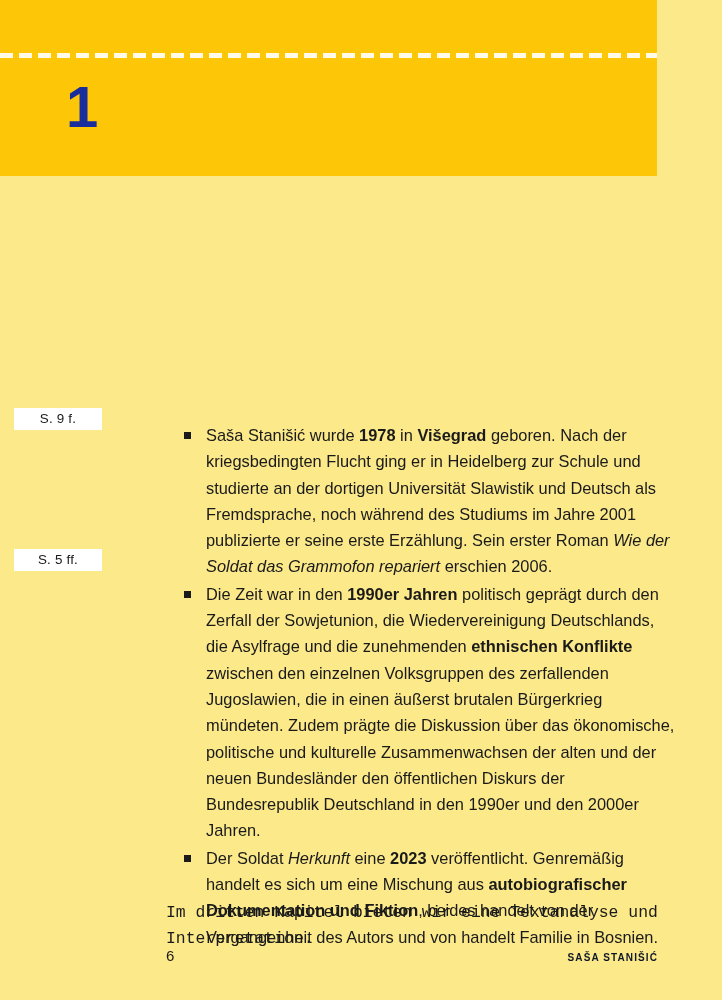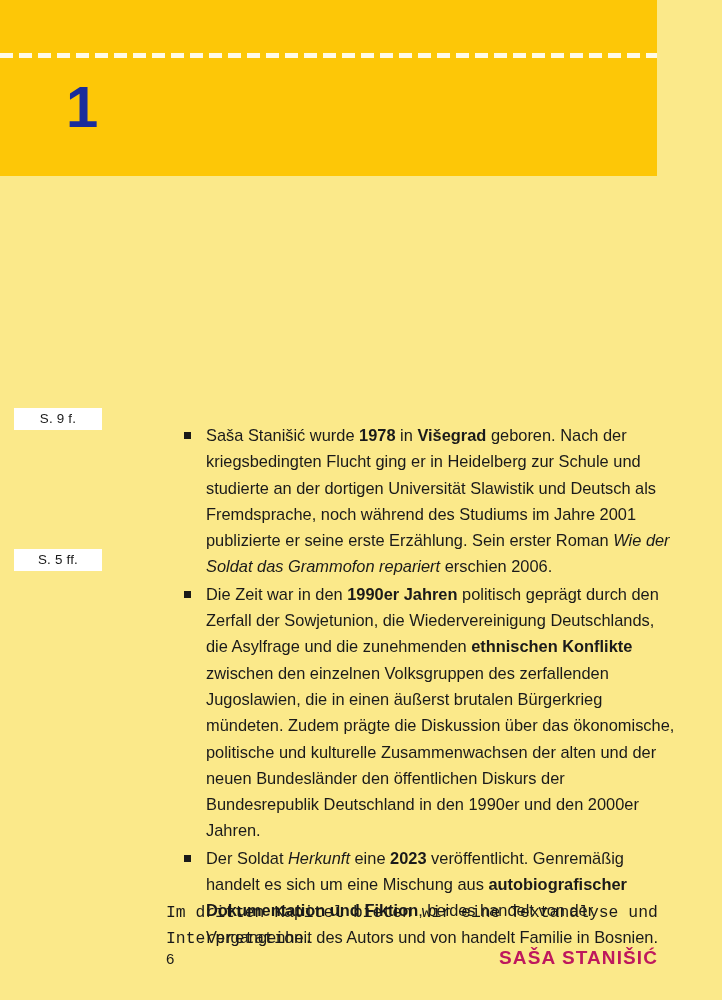--- a/index.html
+++ b/index.html
@@ -147,24 +147,24 @@
     width: 492px;
     display: flex;
     justify-content: space-between;
     align-items: baseline;
   }
   .page-number {
     font-size: 15px;
     color: #1a1a1a;
   }
   .footer-title {
-    font-size: 19px;
+    font-size: 10px;
     font-weight: bold;
     letter-spacing: 1.1px;
-    color: #be185d;
+    color: #0f172a;
   }
 </style>
 </head>
 <body>
 
 <div class="chapter-header">
   <div class="header-dashed-rule"></div>
   <div class="chapter-number">1</div>
   <div class="chapter-title">
   </div>

